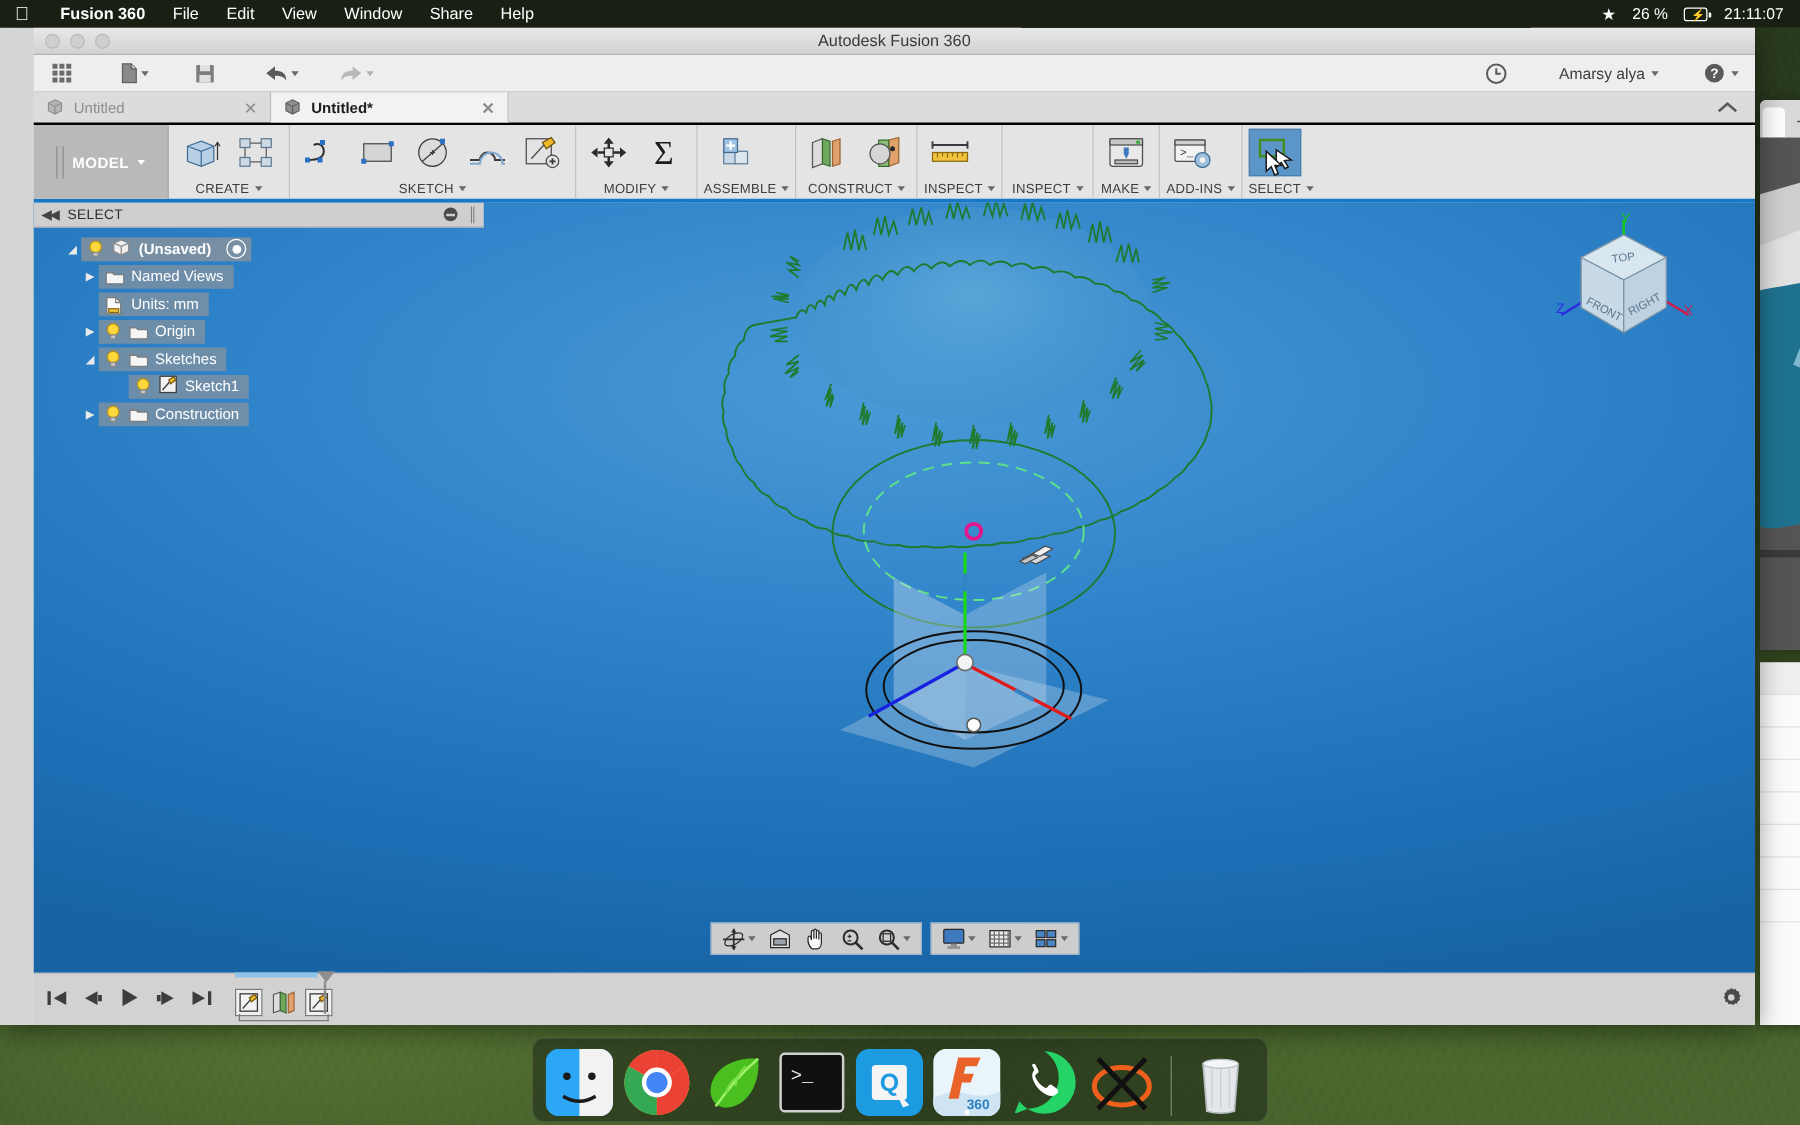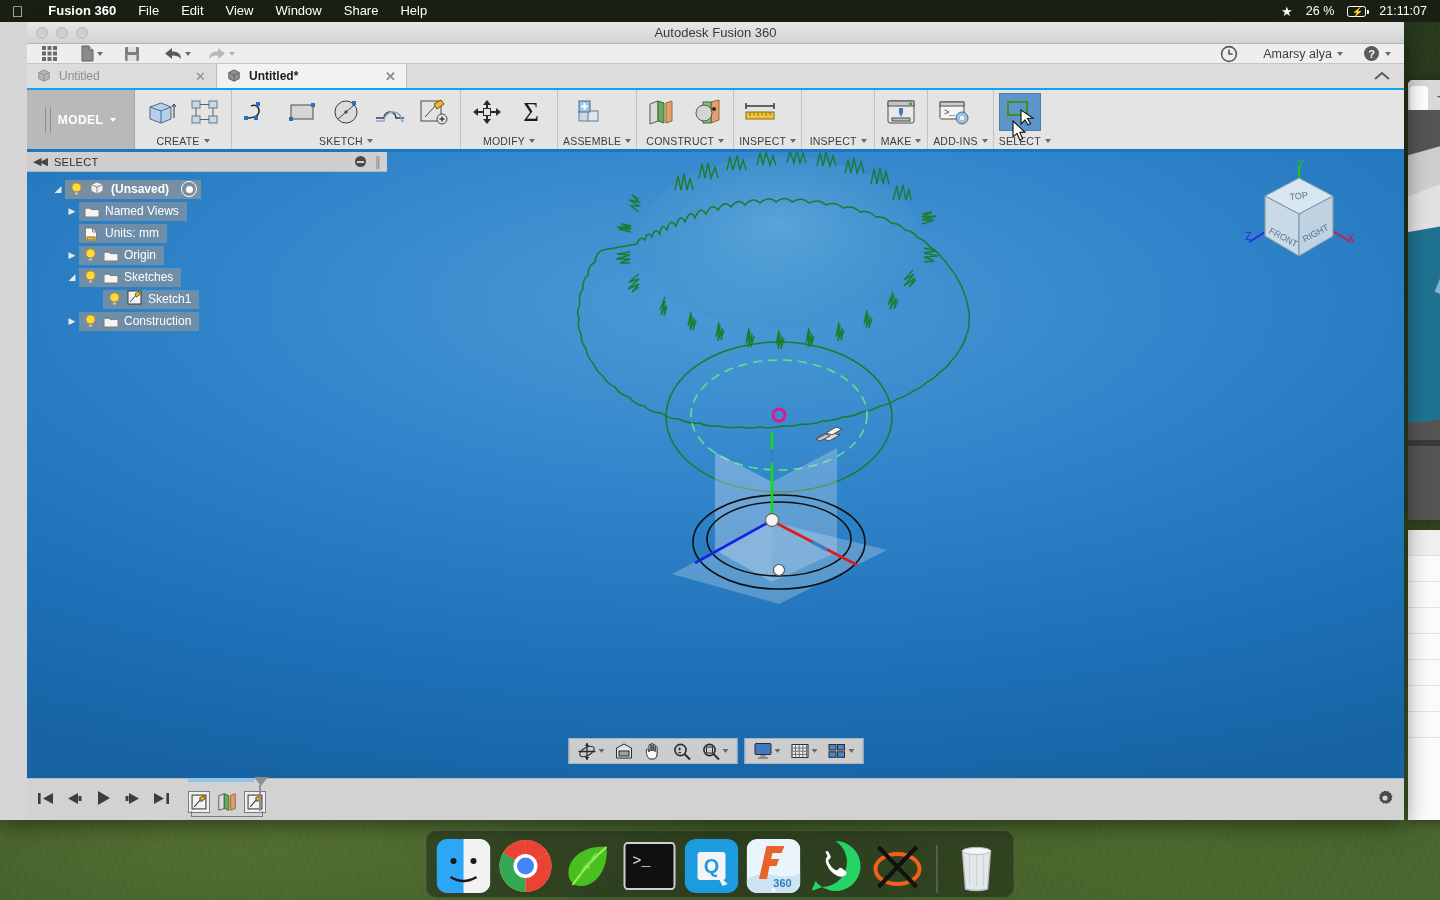--- a/index.html
+++ b/index.html
@@ -84,38 +84,38 @@
   }
   .lights { display: flex; gap: 8px; padding-left: 9px; }
   .light { width: 12px; height: 12px; border-radius: 50%; background: #cfcfcf; border: 1px solid #b9b9b9; }
   .wtitle {
     position: absolute; left: 0; right: 0; text-align: center;
     font-size: 13px; color: #3a3a3a; line-height: 22px; pointer-events: none;
   }
 
   
   .qab {
-    height: 20px; background: #eee; border-bottom: 1px solid #c6c6c6;
-    display: flex; align-items: center; padding: 0 10px; gap: 0;
+    height: 30px; background: #eee; border-bottom: 1px solid #c6c6c6;
+    display: flex; align-items: center; padding: 0 10px; gap: 16px;
   }
   .qbtn {
     height: 24px; min-width: 24px; display: flex; align-items: center; justify-content: center;
     gap: 2px; padding: 0 3px; color: #4c4c4c;
   }
   .caret { width: 0; height: 0; border-left: 3.5px solid transparent; border-right: 3.5px solid transparent; border-top: 4px solid #6a6a6a; }
   .qab .grow { flex: 1; }
   .qab .user { font-size: 12.5px; color: #3d3d3d; display: flex; align-items: center; gap: 5px; }
   .helpcircle {
     width: 15px; height: 15px; border-radius: 50%; background: #5a5a5a; color: #fff;
     font-size: 11px; font-weight: bold; display: flex; align-items: center; justify-content: center;
   }
 
   
   .doctabs {
-    height: 26px; background: #dcdcdc; border-bottom: 2px solid #0ea5e9;
+    height: 26px; background: #dcdcdc; border-bottom: 2px solid #000000;
     display: flex; align-items: stretch; position: relative;
   }
   .dtab {
     display: flex; align-items: center; gap: 8px; padding: 0 10px;
     border-right: 1px solid #bdbdbd; font-size: 12px; color: #8d8d8d;
     min-width: 190px;
   }
   .dtab.active { background: #f2f2f2; color: #1d1d1d; font-weight: bold; }
   .dtab .cube { width: 14px; height: 14px; }
   .dtab .x { margin-left: auto; color: #8c8c8c; font-size: 13px; }

